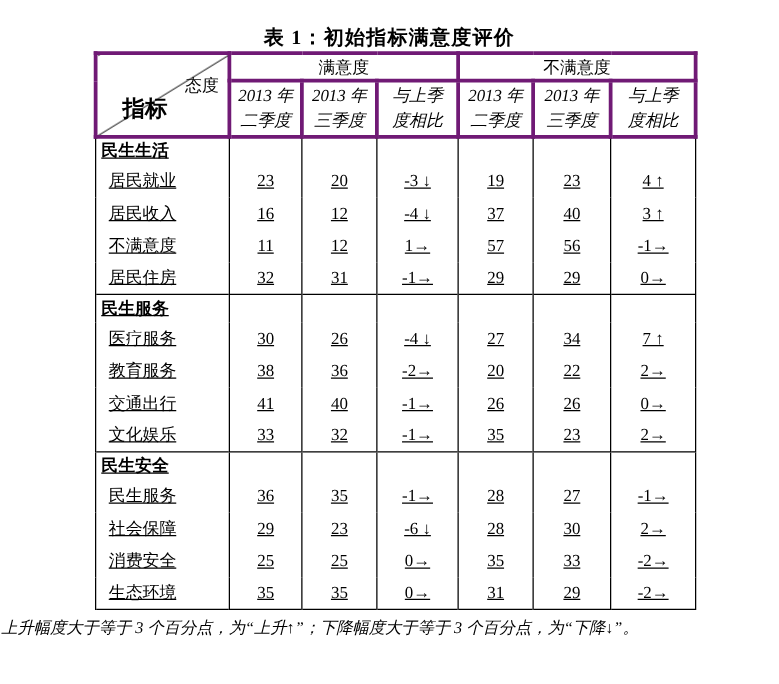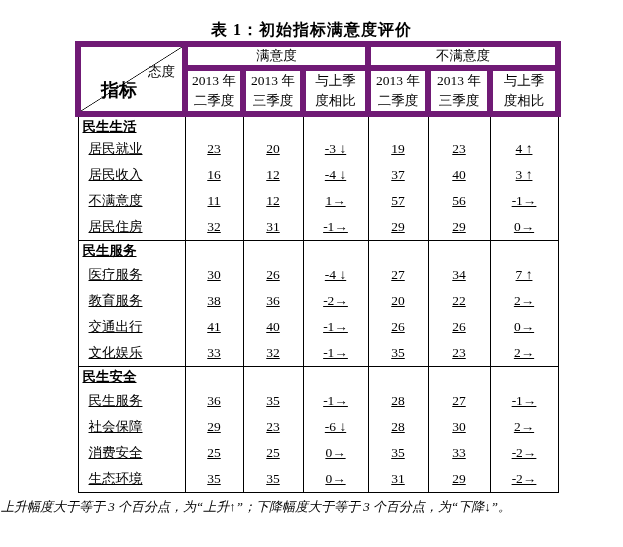--- a/index.html
+++ b/index.html
@@ -33,23 +33,23 @@
   }
   .sat-table th, .sat-table td {
     border-left: 1px solid #000;
     border-right: 1px solid #000;
     font-weight: normal;
     font-size: 13.5px;
     text-align: center;
     vertical-align: middle;
     padding: 0;
   }
-  .sat-table thead th { border: 6px solid #701a75; }
+  .sat-table thead th { border: 3px solid #701a75; }
   .sat-table thead tr.group-row { height: 22px; }
-  .sat-table thead tr.sub-row { height: 45px; }
+  .sat-table thead tr.sub-row { height: 45px; font-style: italic; }
   .sat-table thead th .two-line { display: block; line-height: 20px; }
   .sat-table tbody tr { height: 26px; text-decoration: underline; }
   .sat-table tbody tr.section-title-row { height: 22px; }
   .sat-table tbody tr.section-title-row td { border-top: 1px solid #000; }
   td.row-label {
     text-align: left;
     padding-left: 10px;
   }
   td.section-name {
     text-align: left;

